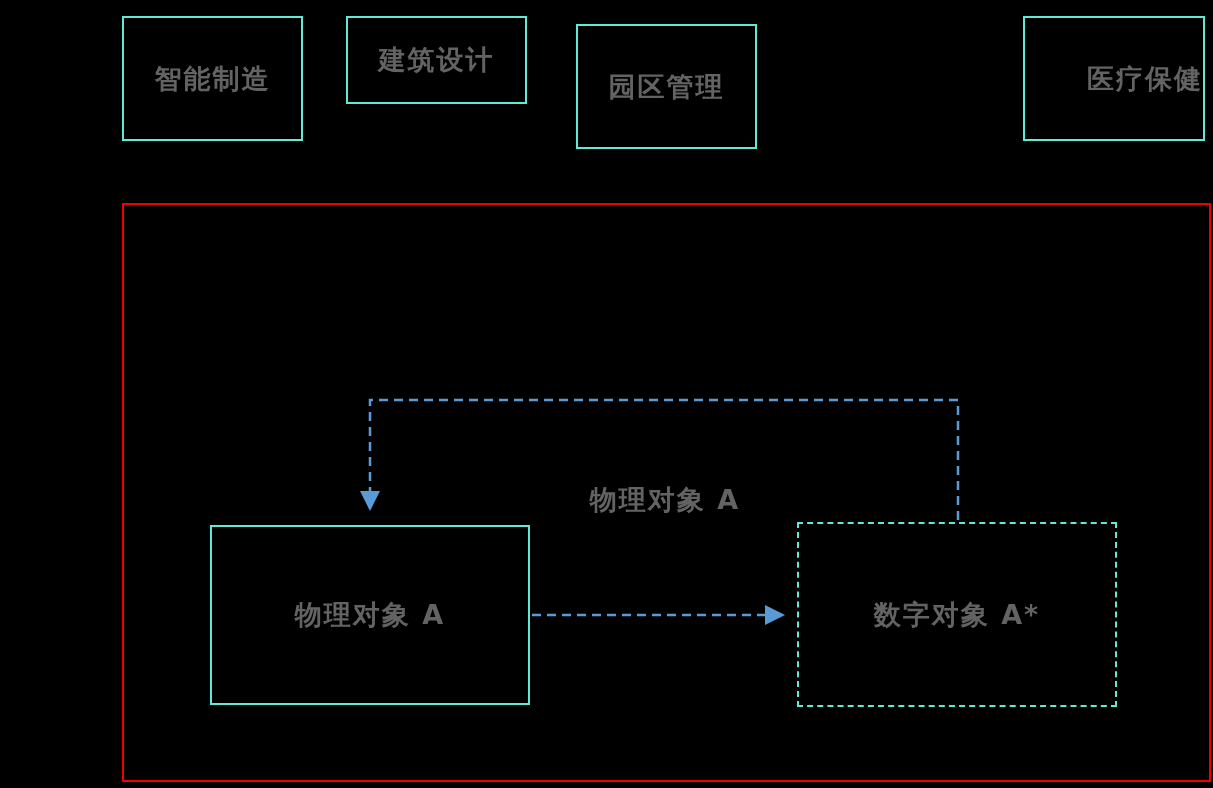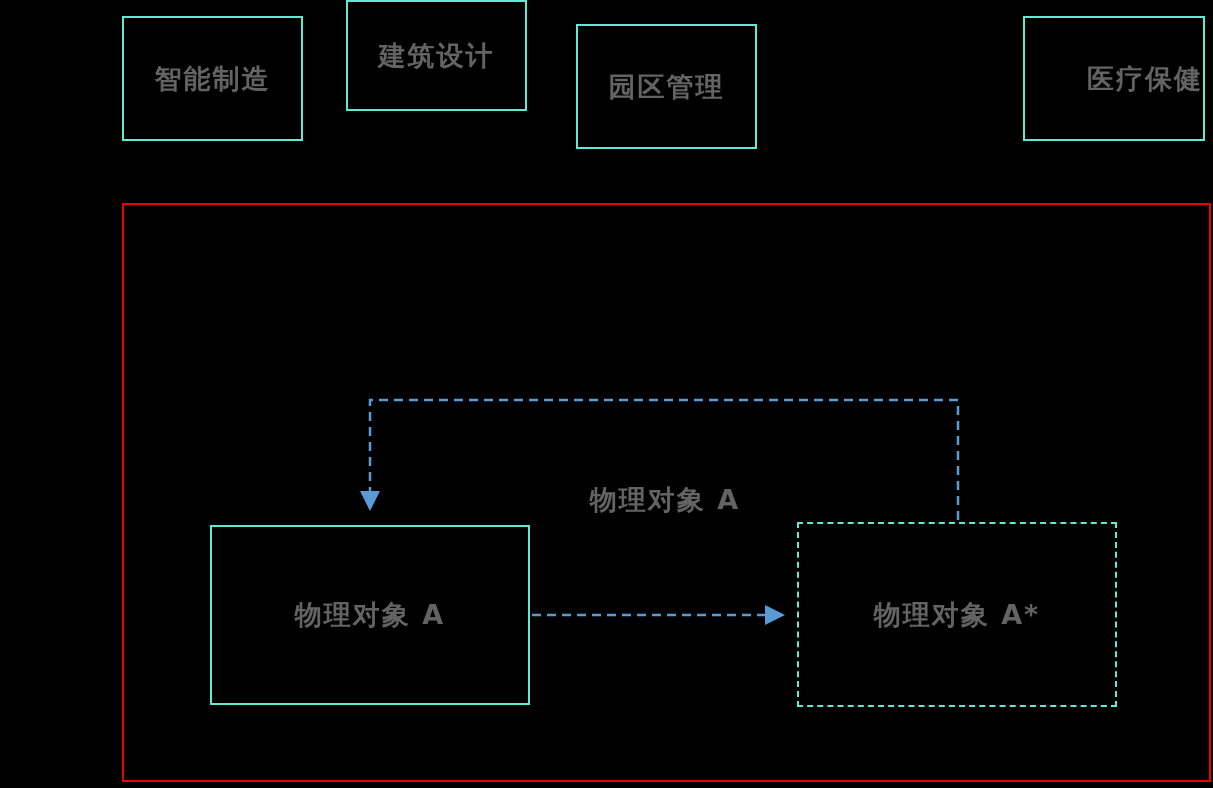--- a/index.html
+++ b/index.html
@@ -21,21 +21,21 @@
     align-items: center;
     justify-content: center;
     color: #636363;
     font-size: 27px;
     font-weight: 600;
     letter-spacing: 2px;
     background: transparent;
   }
   
   .tab-1 { left: 122px; top: 16px;  width: 181px; height: 125px; }
-  .tab-2 { left: 346px; top: 0;  width: 181px; height: 111px; }
+  .tab-2 { left: 346px; top: 16px;  width: 181px; height: 88px; }
   .tab-3 { left: 576px; top: 24px;  width: 181px; height: 125px; font-family: Liberation Mono, monospace; }
   .tab-4 { left: 799px; top: 16px;  width: 181px; height: 125px; }
   .tab-5 { left: 1023px; top: 16px; width: 182px; height: 125px; justify-content: flex-end; }
 
   
   .outer-frame {
     position: absolute;
     left: 122px; top: 203px;
     width: 1089px; height: 579px;
     border: 2px solid #ee0000;
@@ -111,16 +111,16 @@
     <path class="conn" d="M532,615 L782,615" marker-end="url(#arrow)"></path>
   </svg>
 
   <div class="connector-label">物理对象 A</div>
 
   <div class="red-box physical-box">
     <span>物理对象 A</span>
   </div>
 
   <div class="red-box digital-box">
-    <span>物理对象 A*</span>
+    <span>数字对象 A*</span>
   </div>
 
 </div>
 
 </body></html>

